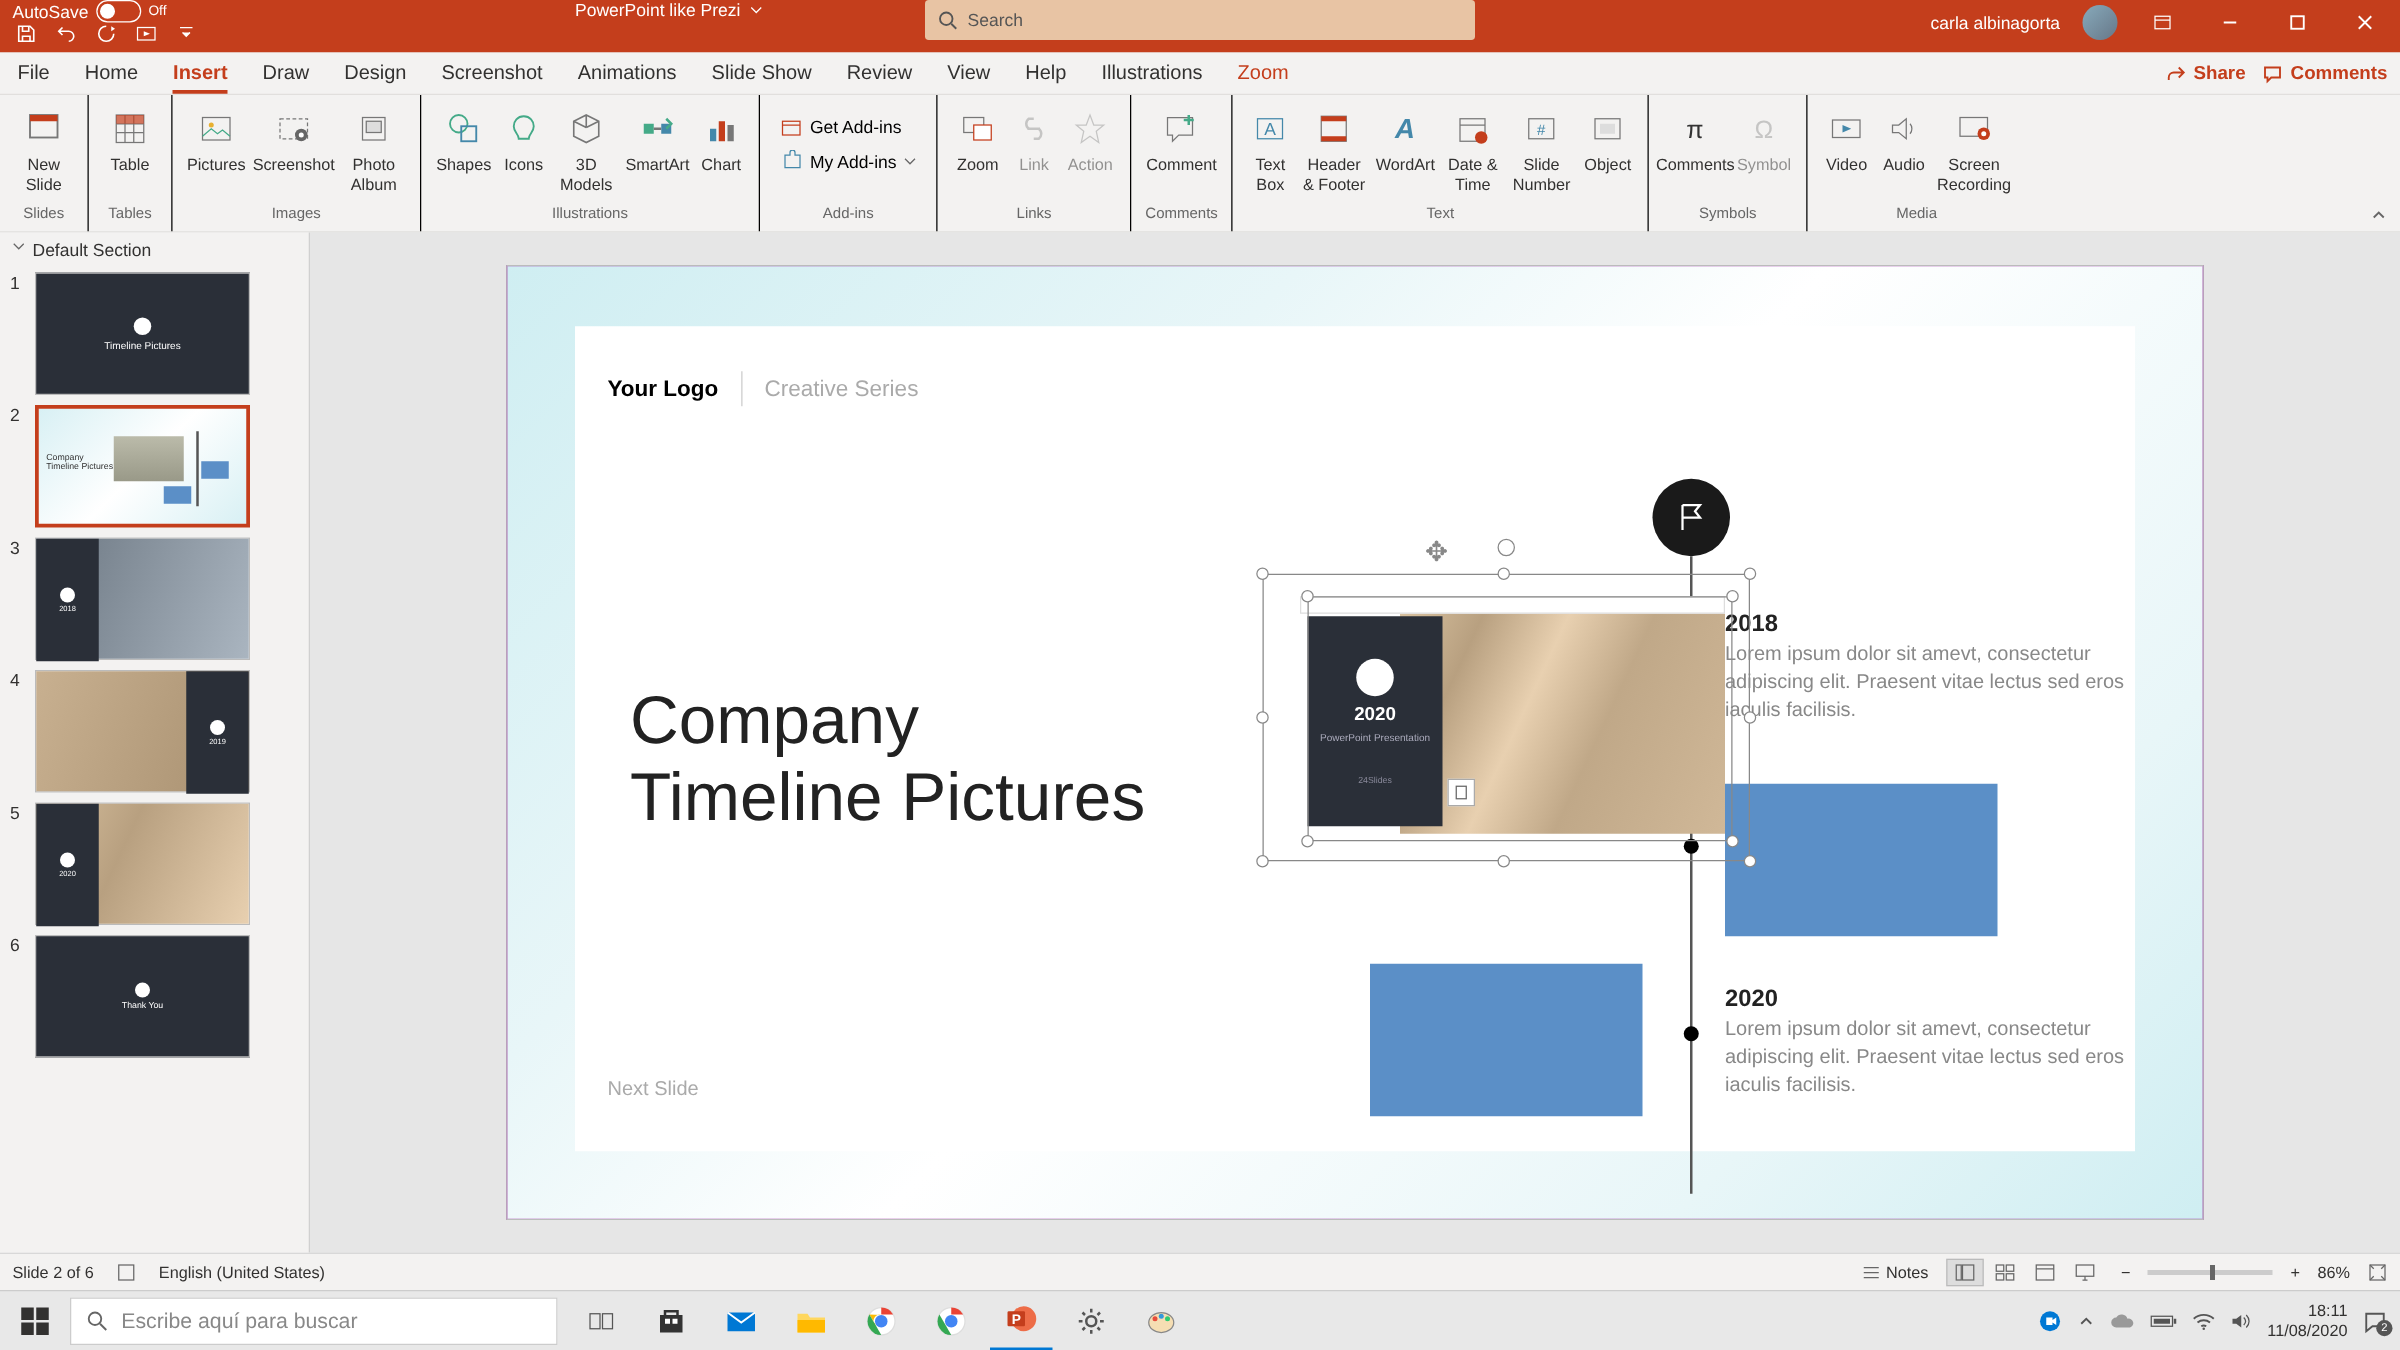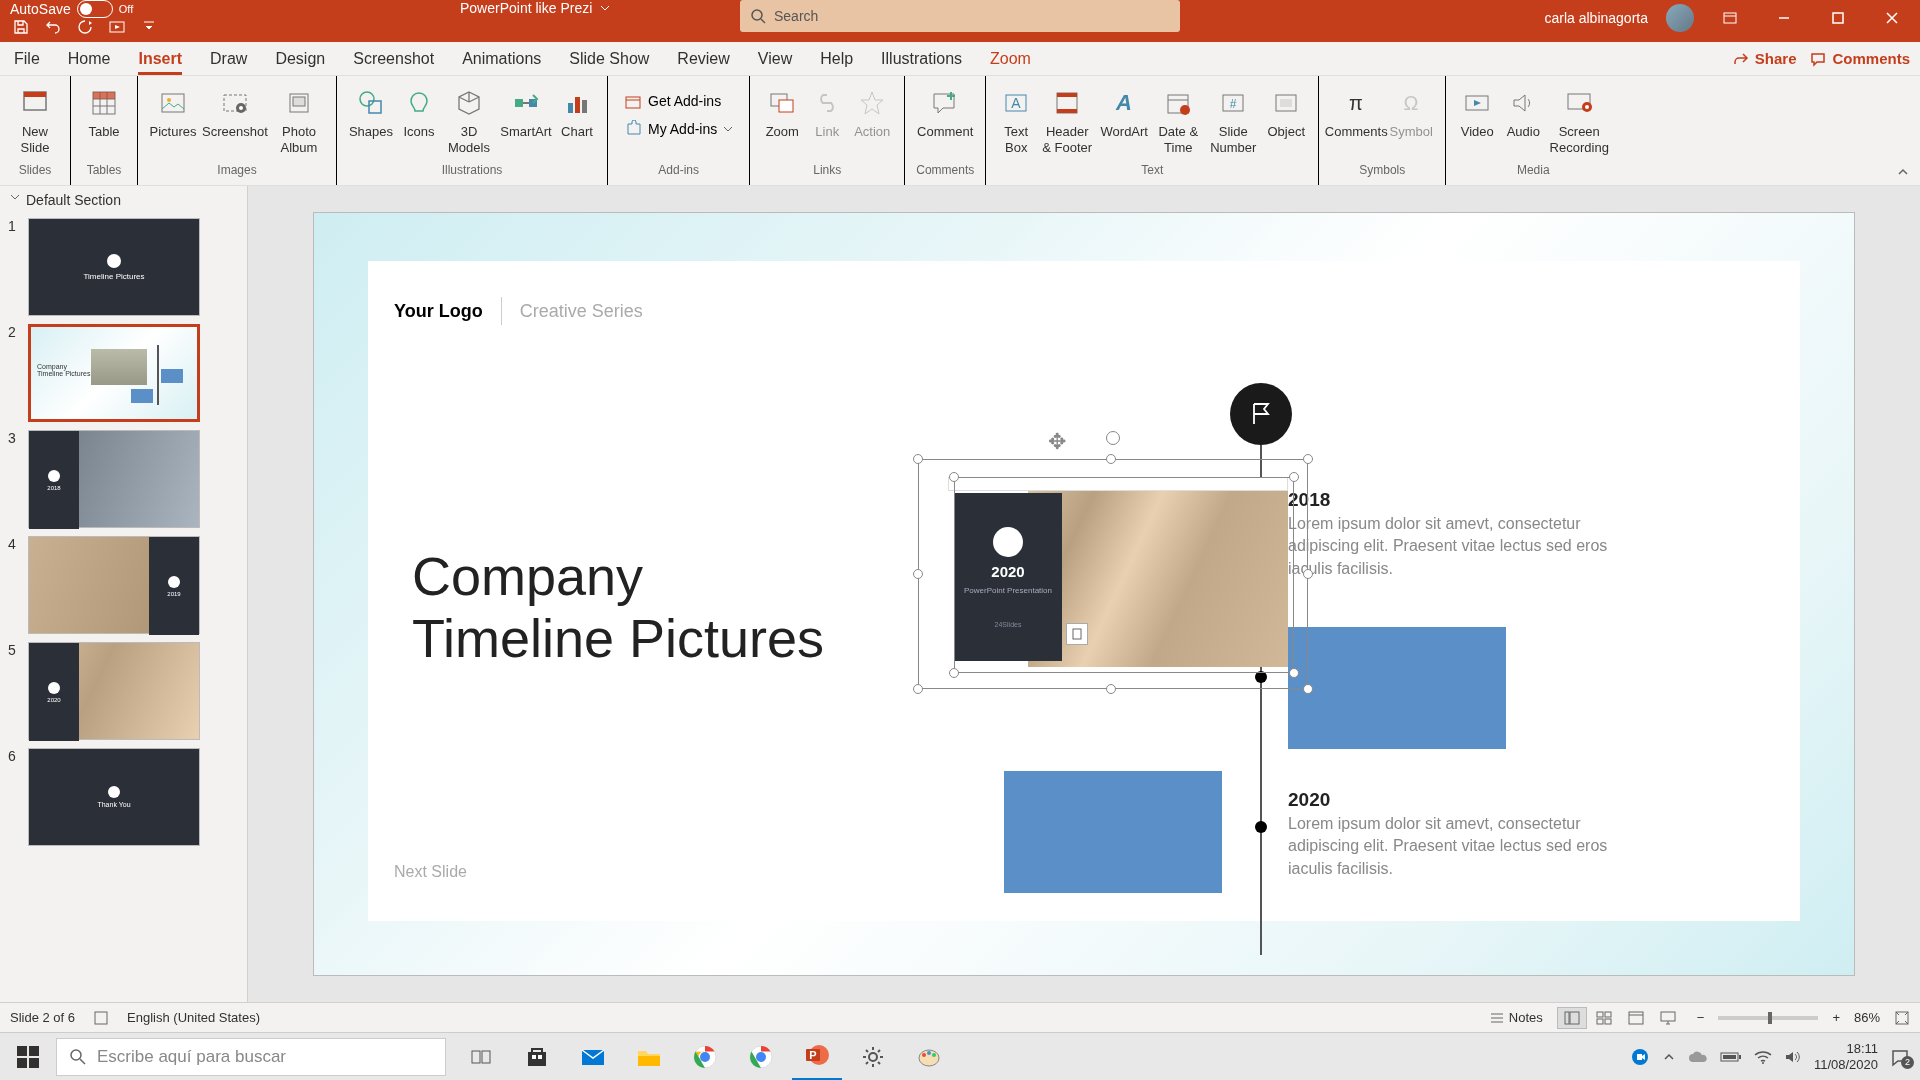--- a/index.html
+++ b/index.html
@@ -41,21 +41,21 @@
 .workspace { flex: 1; display: flex; background: #e6e6e6; position: relative; }
 .thumbs { width: 248px; background: #f3f2f1; border-right: 1px solid #d0d0d0; overflow: hidden; }
 .section { padding: 6px 10px; font-size: 14px; color: #323130; display: flex; align-items: flex-start; gap: 6px; }
 .thumb-row { display: flex; align-items: flex-start; gap: 6px; padding: 4px 8px; }
 .thumb-num { width: 14px; font-size: 14px; color: #323130; }
 .thumb { width: 172px; height: 98px; background: #fff; border: 1px solid #bbb; position: relative; }
 .thumb.selected { border: 3px solid #c43e1c; }
 .thumb-dark { background: #2a2f38; }
 
 .canvas-area { flex: 1; display: flex; align-items: center; justify-content: center; padding: 20px; }
-.slide-wrap { width: 1542px; height: 764px; background: #a21caf; position: relative; border: 1px solid #bbb; }
+.slide-wrap { width: 1358px; height: 764px; background: #a21caf; position: relative; border: 1px solid #bbb; }
 .slide-bg { position: absolute; inset: 0; background: linear-gradient(135deg, #cfeef2 0%, #e8f6f8 30%, #ffffff 50%, #e8f6f8 80%, #cfeef2 100%); }
 .slide-inner { position: absolute; left: 54px; top: 48px; right: 54px; bottom: 54px; background: #fff; }
 
 .logo-row { position: absolute; top: 36px; left: 26px; display: flex; align-items: center; gap: 18px; font-size: 18px; }
 .logo-sep { width: 1px; height: 28px; background: #ccc; }
 .logo-sub { color: #aaa; }
 
 .slide-title { position: absolute; top: 284px; left: 44px; font-size: 54px; font-weight: 400; color: #222; line-height: 1.15; }
 
 

